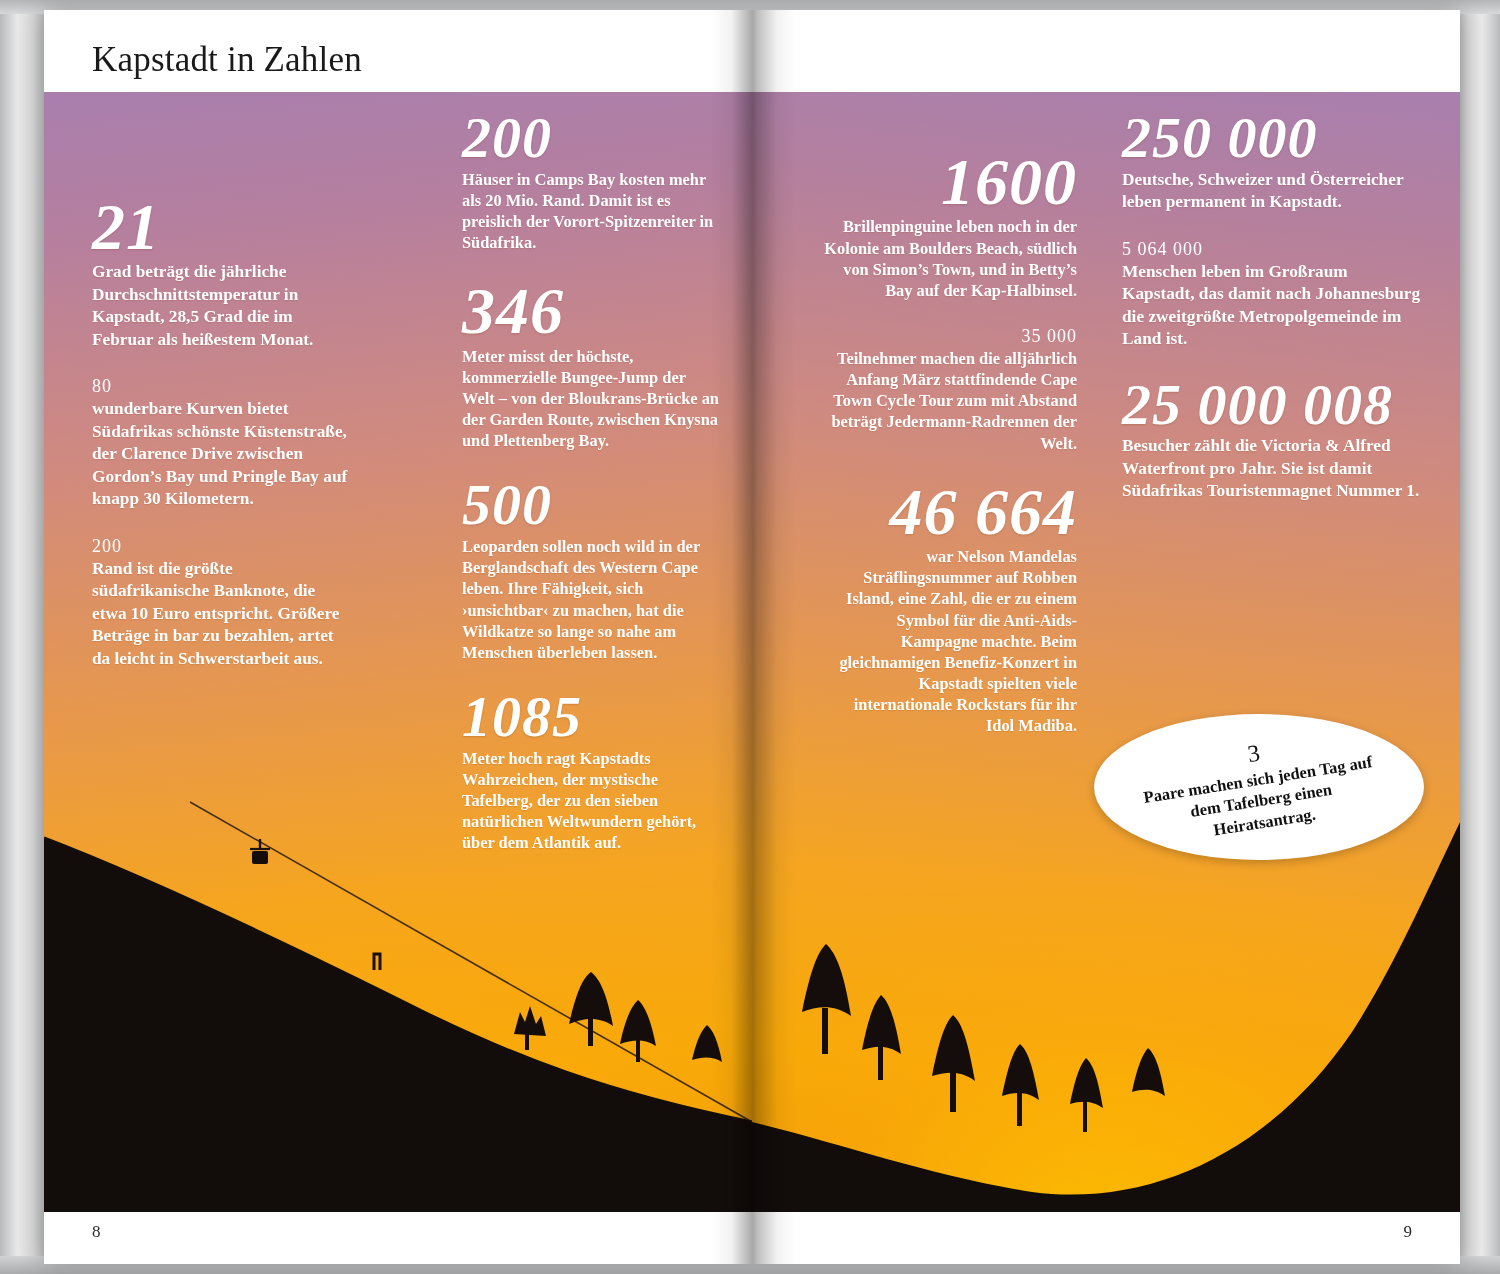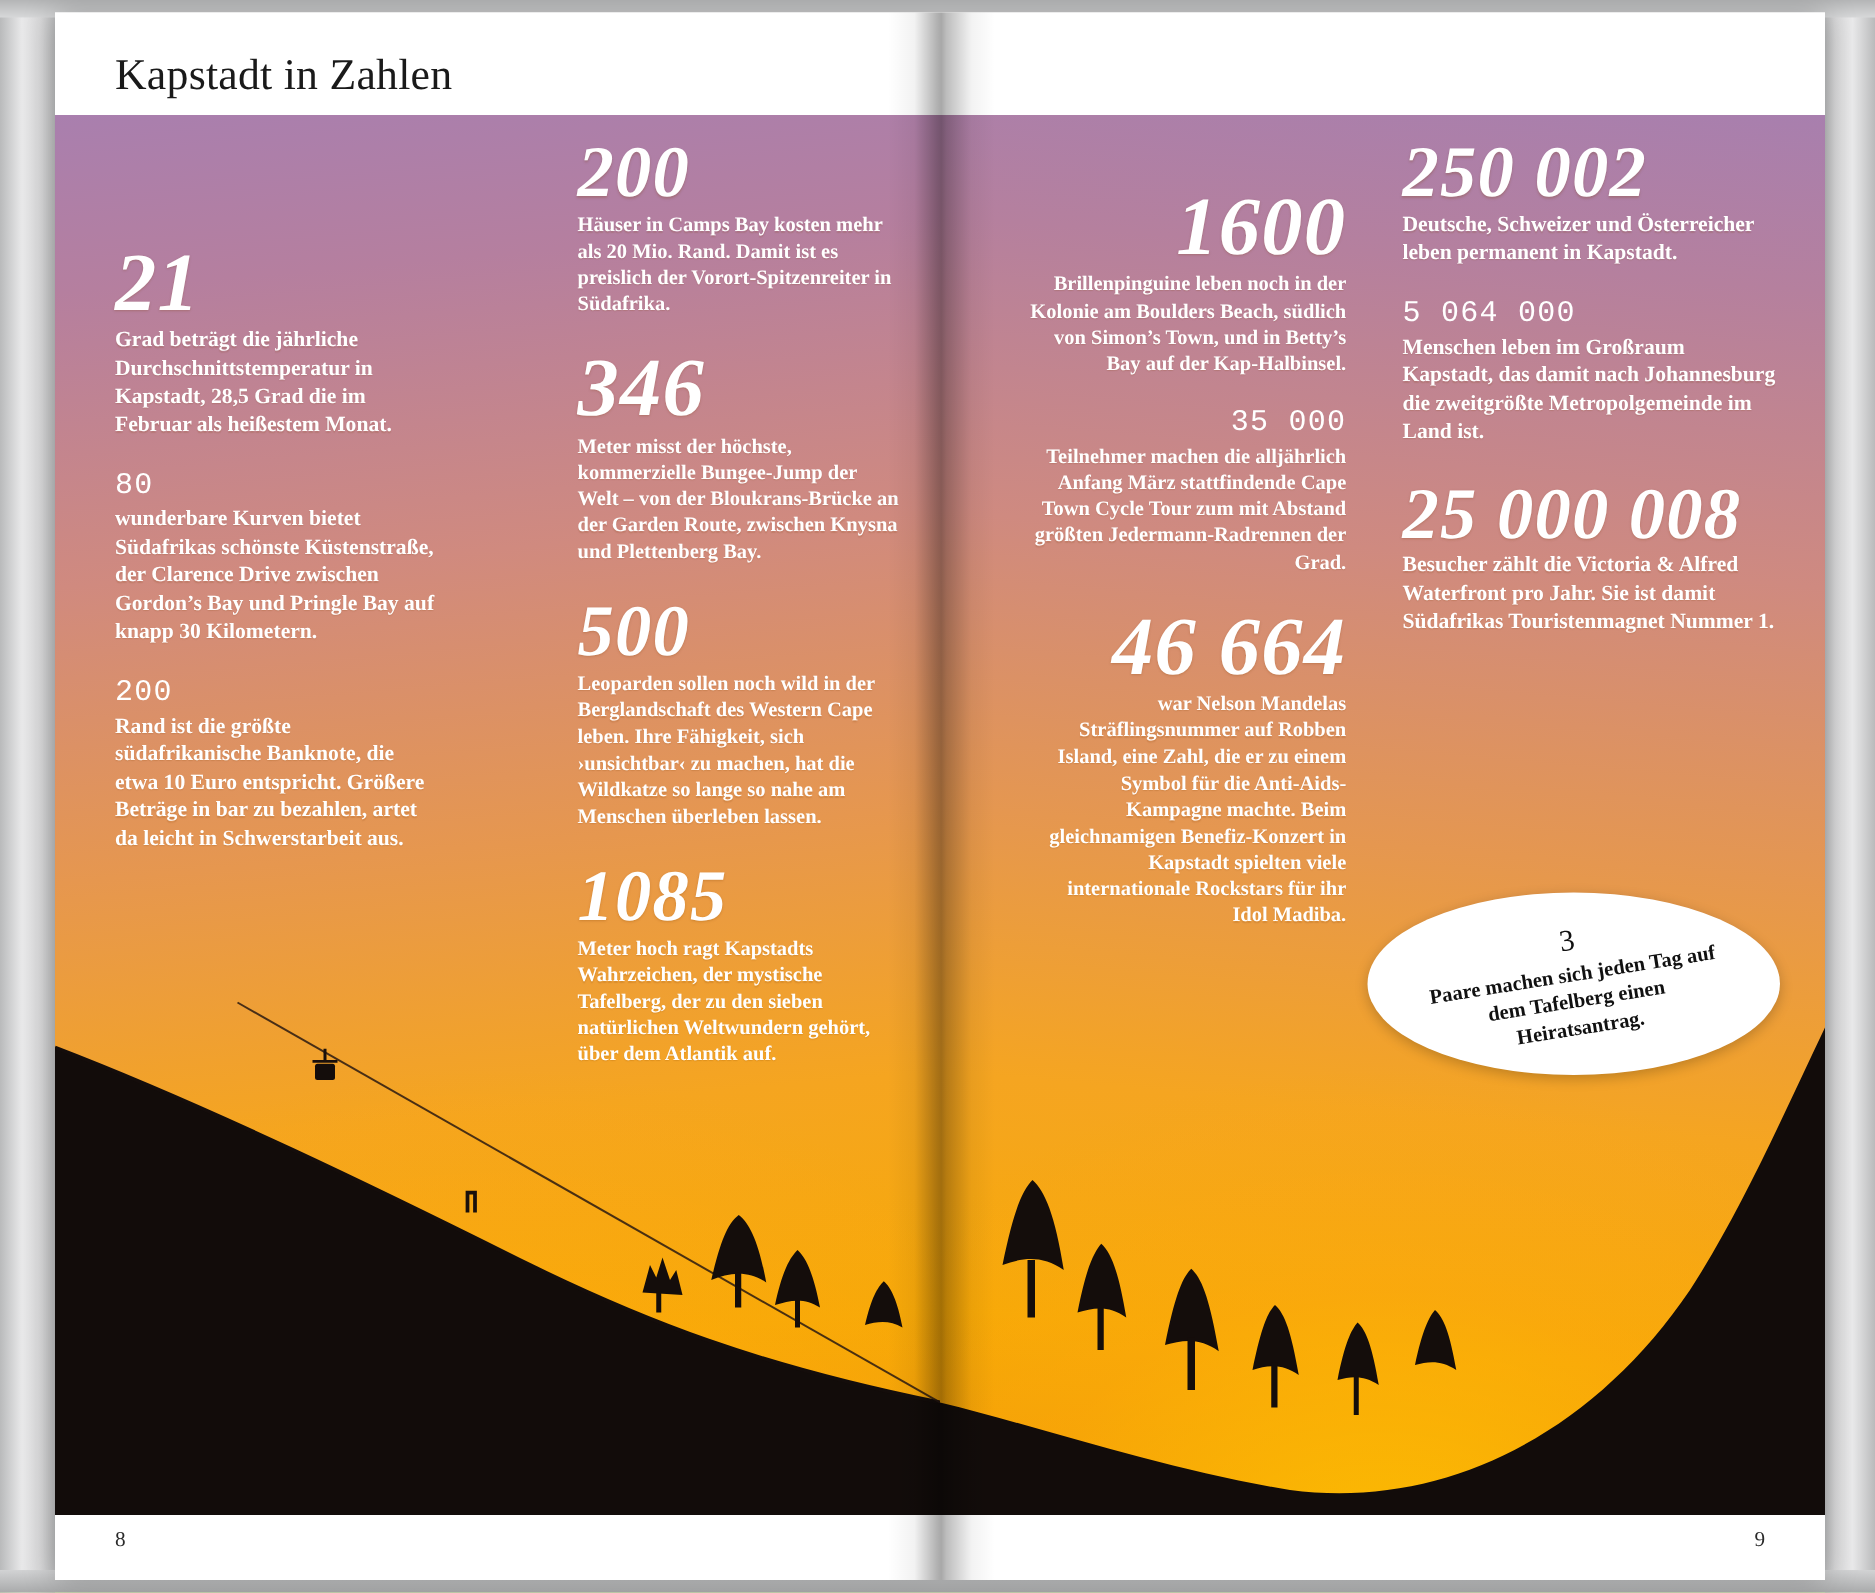--- a/index.html
+++ b/index.html
@@ -42,21 +42,21 @@
   
   .folio{position:absolute;bottom:22px;font-size:17px;color:#2b2b2b;font-family:"Liberation Serif",serif;}
   .folio.l{left:48px;}
   .folio.r{right:48px;}
 
   
   .col{position:absolute;color:#ffffff;}
   .big{font-family:"Liberation Serif",serif;font-style:italic;font-weight:700;font-size:66px;line-height:.96;
      letter-spacing:1px;text-shadow:0 1px 2px rgba(120,60,0,.25);}
   .big.sm{font-size:58px;}
-  .small-num{font-family:Liberation Mono, monospace;font-size:24px;letter-spacing:1px;line-height:1;margin-bottom:2px;}
+  .small-num{font-family:Liberation Serif, serif;font-size:18px;letter-spacing:1px;line-height:1;margin-bottom:2px;}
   .body{font-family:"Liberation Serif",serif;font-weight:700;font-size:17.3px;line-height:1.3;margin-top:3px;
      text-shadow:0 1px 1px rgba(120,60,0,.18);}
   .body.sm{font-size:16.4px;line-height:1.29;}
   .blk{margin-bottom:26px;}
 
   
   .oval{position:absolute;right:36px;top:622px;width:330px;height:146px;background:#ffffff;border-radius:50%;
      box-shadow:0 3px 10px rgba(0,0,0,.22);}
   .oval-inner{position:absolute;inset:0;display:flex;flex-direction:column;align-items:center;justify-content:center;
      transform:rotate(-9deg);}
@@ -179,31 +179,31 @@
         </div>
       </div>
 
       <div class="col" style="left:70px; top:140px; width:255px;text-align:right;">
         <div class="blk">
           <div class="big">1600</div>
           <div class="body sm">Brillenpinguine leben noch in der Kolonie am Boulders Beach, südlich von Simon’s Town, und in Betty’s Bay auf der Kap-Halbinsel.</div>
         </div>
         <div class="blk">
           <div class="small-num">35 000</div>
-          <div class="body sm">Teilnehmer machen die alljährlich Anfang März stattfindende Cape Town Cycle Tour zum mit Abstand größten Jedermann-Radrennen der Grad.</div>
+          <div class="body sm">Teilnehmer machen die alljährlich Anfang März stattfindende Cape Town Cycle Tour zum mit Abstand beträgt Jedermann-Radrennen der Welt.</div>
         </div>
         <div class="blk">
           <div class="big">46 664</div>
           <div class="body sm">war Nelson Mandelas Sträflingsnummer auf Robben Island, eine Zahl, die er zu einem Symbol für die Anti-Aids-Kampagne machte. Beim gleichnamigen Benefiz-Konzert in Kapstadt spielten viele internationale Rockstars für ihr Idol Madiba.</div>
         </div>
       </div>
 
       <div class="col" style="left:370px; top:100px; width:300px;">
         <div class="blk">
-          <div class="big sm">250 002</div>
+          <div class="big sm">250 000</div>
           <div class="body">Deutsche, Schweizer und Österreicher leben permanent in Kapstadt.</div>
         </div>
         <div class="blk">
           <div class="small-num">5 064 000</div>
           <div class="body">Menschen leben im Großraum Kapstadt, das damit nach Johannesburg die zweitgrößte Metropolgemeinde im Land ist.</div>
         </div>
         <div class="blk">
           <div class="big sm">25 000 008</div>
           <div class="body">Besucher zählt die Victoria &amp; Alfred Waterfront pro Jahr. Sie ist damit Südafrikas Touristenmagnet Nummer 1.</div>
         </div>

